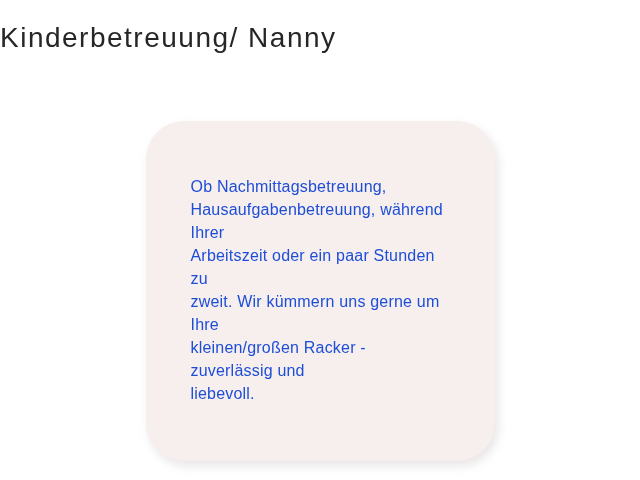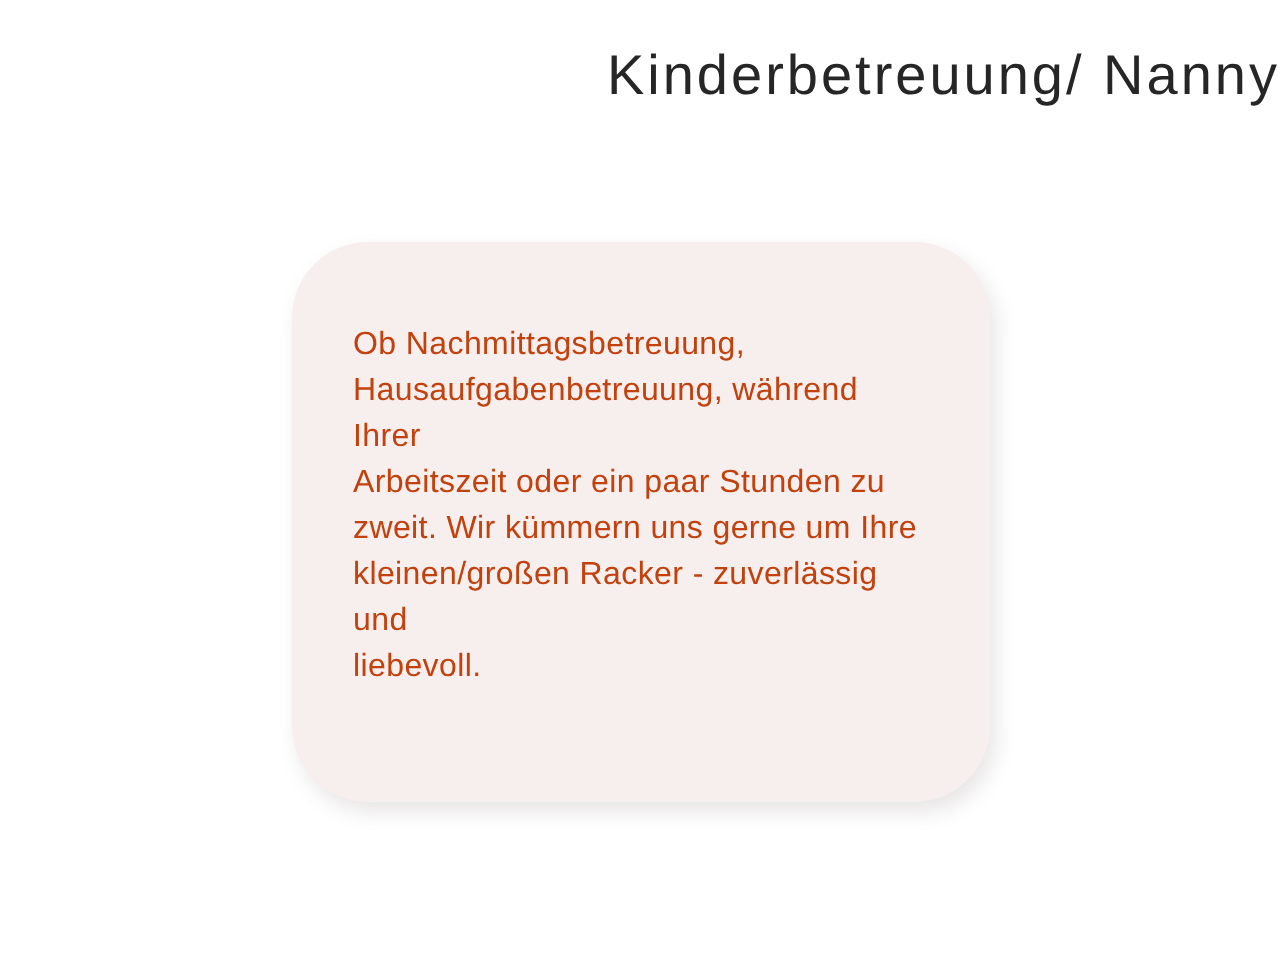--- a/index.html
+++ b/index.html
@@ -12,42 +12,42 @@
     font-family: "Liberation Sans", sans-serif;
   }
   .page {
     width: 640px;
     height: 480px;
     position: relative;
   }
   .page-title {
     margin: 0;
     padding-top: 21px;
-    text-align: right;
+    text-align: left;
     font-size: 28px;
     font-weight: 500;
     letter-spacing: 1.5px;
     color: #262626;
     line-height: 1.2;
   }
   .service-card {
     box-sizing: border-box;
     width: 349px;
     margin: 66px auto 0 auto;
     background: #f7eeee;
     border-radius: 38px;
     padding: 40px 28px 34px 31px;
     box-shadow: 3px 5px 10px rgba(130, 110, 110, 0.18);
   }
   .service-card p {
-    margin: 0;
+    margin: 14px;
     font-size: 16px;
     line-height: 23px;
     letter-spacing: 0.2px;
-    color: #c2410c;
+    color: #1d4ed8;
     white-space: pre-line;
   }
   .service-card p.para-first {
     margin-bottom: 22px;
   }
 </style>
 </head>
 <body>
 
 <div class="page">

